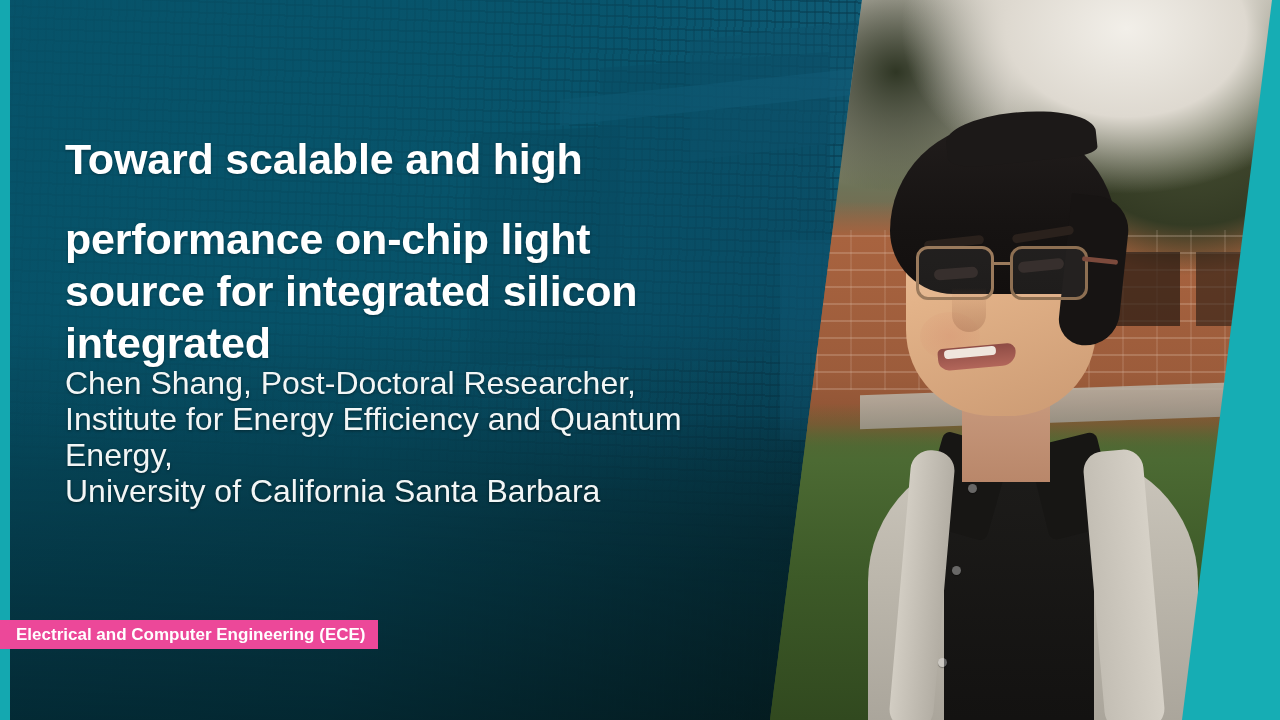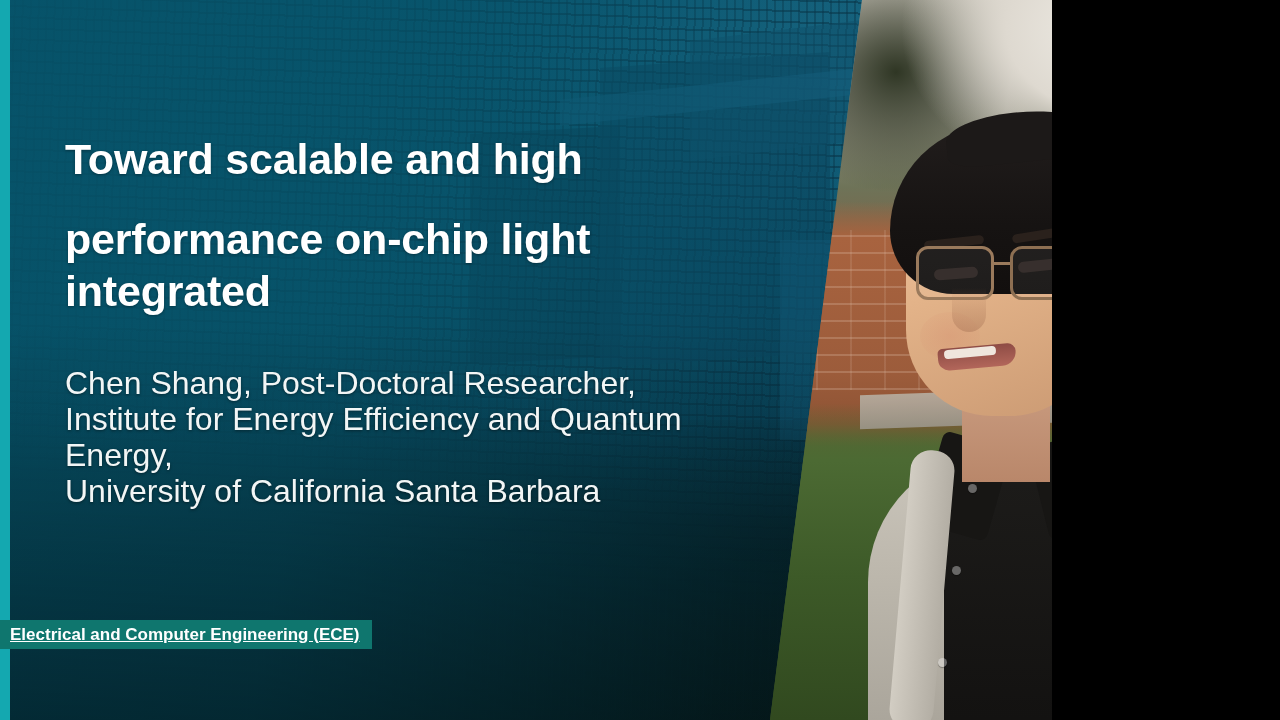--- a/index.html
+++ b/index.html
@@ -7,21 +7,21 @@
 
   html, body {
     width:1280px; height:720px;
     overflow:hidden;
     background:#000;
     font-family:"Liberation Sans", sans-serif;
   }
 
   .slide {
     position:relative;
-    width:1052px; height:720px;
+    width:1280px; height:720px;
     overflow:hidden;
     background:#0a5166;
   }
 
   
   .bg-photo {
     position:absolute;
     inset:0;
     background:
       
@@ -277,29 +277,28 @@
     color:#f2f6f6;
     text-shadow:0 1px 3px rgba(0,0,0,0.45);
   }
   .details .line { white-space:nowrap; }
   .details .line.bold { font-weight:bold; }
 
   
   .banner {
     position:absolute;
     left:0;
-    background:#0f766e;
+    background:#ec4899;
     color:#ffffff;
     font-weight:bold;
     display:flex;
     align-items:center;
-    padding-left:10px;
+    padding-left:16px;
     padding-right:12px;
     white-space:nowrap;
-    text-decoration:underline;
   }
   .banner.dept { top:620px; height:29px; font-size:17px; }
   .banner.kind { top:656px; height:30px; font-size:17px; }
 </style>
 </head>
 <body>
 
 <div class="slide">
 
   <div class="bg-photo">
@@ -355,20 +354,21 @@
   </div>
 
   <div class="right-wedge"></div>
 
   <div class="left-bar"></div>
 
   <div class="content">
     <div class="title">
       <span style="display: block;">Toward scalable and high</span>
       <span style="display: block; margin-top: 28px;">performance on-chip light</span>
+      <span style="display: block;">source for integrated silicon</span>
       <span style="display: block;">integrated</span>
     </div>
 
     <div class="details">
       <div class="line">Chen Shang, Post-Doctoral Researcher,</div>
       <div class="line">Institute for Energy Efficiency and Quantum</div>
       <div class="line">Energy,</div>
       <div class="line">University of California Santa Barbara</div>
     </div>
   </div>

